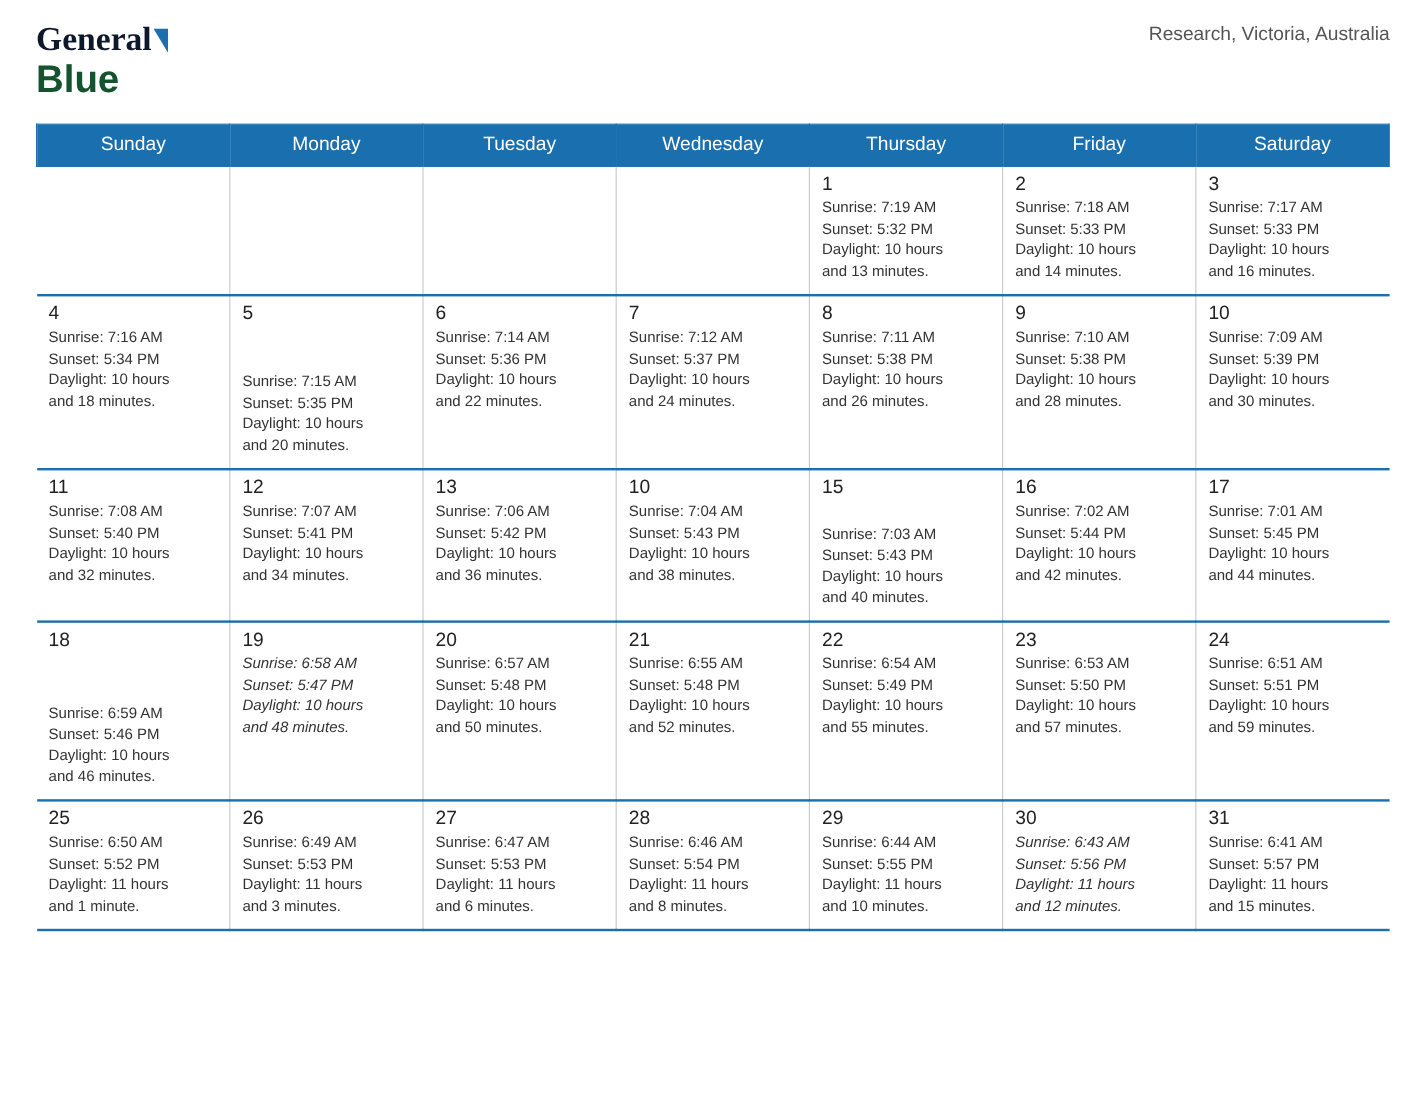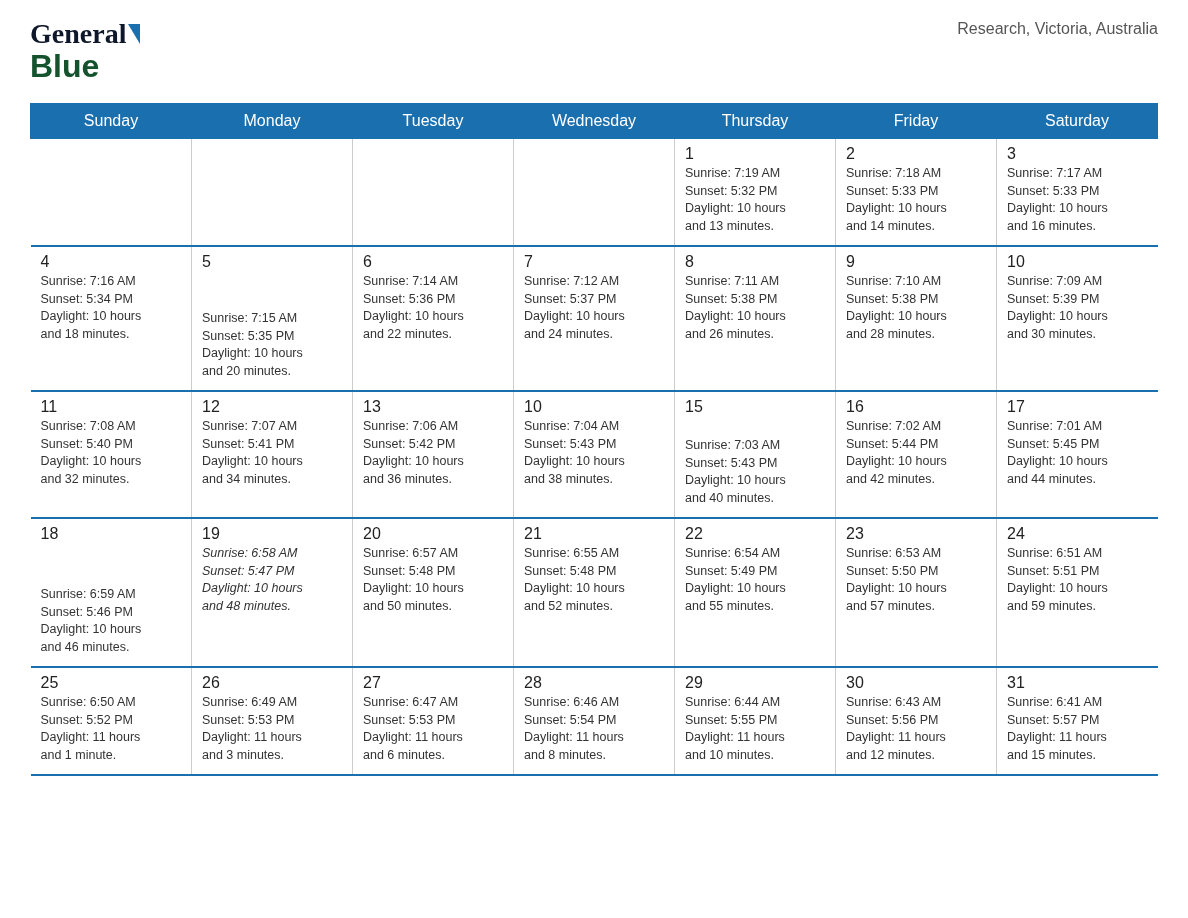--- a/index.html
+++ b/index.html
@@ -343,21 +343,21 @@
         </td>
         <td>
           <span class="day-number">29</span>
           <div class="day-info" style="white-space: pre-line;">Sunrise: 6:44 AM
 Sunset: 5:55 PM
 Daylight: 11 hours
 and 10 minutes.</div>
         </td>
         <td>
           <span class="day-number">30</span>
-          <div class="day-info" style="white-space: pre-line;">Sunrise: 6:43 AM
+          <div class="day-info" style="white-space: pre-line; font-style: italic;">Sunrise: 6:43 AM
 Sunset: 5:56 PM
 Daylight: 11 hours
 and 12 minutes.</div>
         </td>
         <td>
           <span class="day-number">31</span>
           <div class="day-info" style="white-space: pre-line;">Sunrise: 6:41 AM
 Sunset: 5:57 PM
 Daylight: 11 hours
 and 15 minutes.</div>

